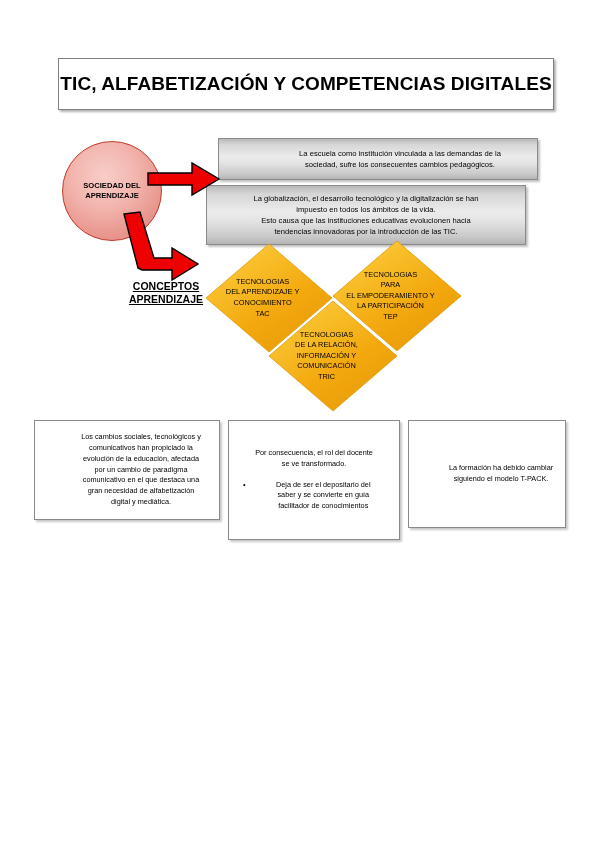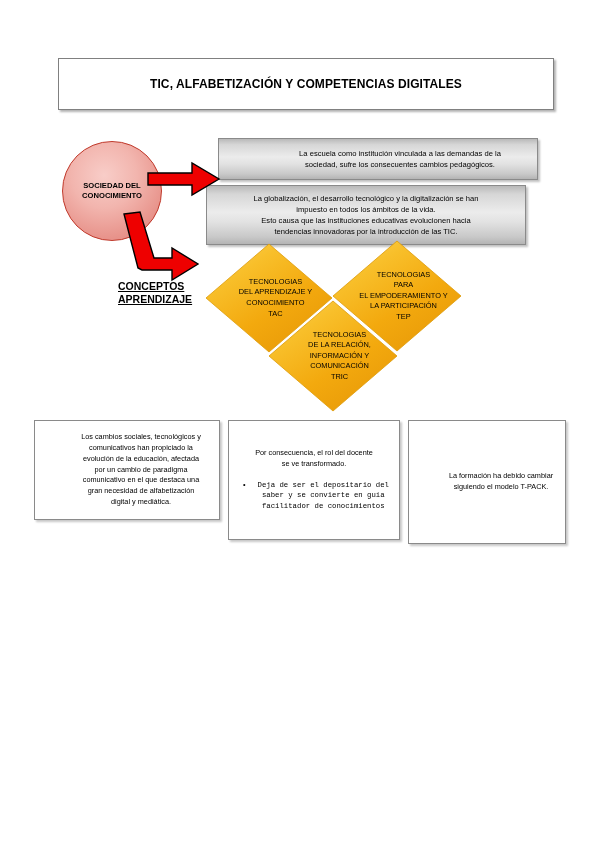--- a/index.html
+++ b/index.html
@@ -29,21 +29,21 @@
     height: 52px;
     background: #ffffff;
     border: 1px solid #808080;
     box-shadow: 2px 2px 2px rgba(0,0,0,0.30);
     display: flex;
     align-items: center;
     justify-content: center;
     box-sizing: border-box;
   }
   .title-text {
-    font-size: 12px;
+    font-size: 19px;
     font-weight: bold;
     color: #000000;
     letter-spacing: 0.1px;
     text-align: right;
   }
 
   
   .circle {
     position: absolute;
     left: 62px;
@@ -99,20 +99,21 @@
   }
   #arrow-straight { left: 148px; top: 160px; }
   #arrow-elbow { left: 108px; top: 212px; }
 
   
   .conceptos-label {
     position: absolute;
     left: 118px;
     top: 280px;
     width: 96px;
+    text-align: center;
     font-size: 10.5px;
     font-weight: bold;
     color: #000000;
     line-height: 1.28;
     z-index: 4;
   }
   .conceptos-label span {
     display: block;
     text-decoration: underline;
     text-underline-offset: 1px;
@@ -125,21 +126,21 @@
   }
   .diamond svg { display: block; overflow: visible; }
   .diamond .dlabel {
     position: absolute;
     left: 0;
     top: 0;
     width: 100%;
     height: 100%;
     display: flex;
     align-items: center;
-    justify-content: flex-end;
+    justify-content: flex-start;
     pointer-events: none;
   }
   .dlabel-text {
     font-size: 7.4px;
     color: #000000;
     text-align: center;
     line-height: 1.42;
     white-space: pre-line;
     width: 90%;
   }
@@ -164,21 +165,21 @@
     font-size: 7.3px;
     color: #000000;
     text-align: center;
     line-height: 1.5;
     white-space: pre-line;
     padding: 0 7px;
     margin-left: 28px;
   }
   #bottom-box-1 { left: 34px; top: 420px; width: 186px; height: 100px; }
   #bottom-box-2 { left: 228px; top: 420px; width: 172px; height: 120px; }
-  #bottom-box-3 { left: 408px; top: 420px; width: 158px; height: 124px; }
+  #bottom-box-3 { left: 408px; top: 420px; width: 158px; height: 108px; }
 
   #bottom-box-2 .inner2 {
     width: 100%;
     padding: 0 6px;
     box-sizing: border-box;
   }
   .b2-lead {
     font-size: 7.3px;
     color: #000;
     text-align: center;
@@ -197,21 +198,20 @@
     margin-right: 8px;
     color: #000;
   }
   .b2-bullet-text {
     font-size: 7.3px;
     color: #000;
     text-align: center;
     line-height: 1.5;
     white-space: pre-line;
     flex: 1;
-    font-family: Liberation Mono, monospace;
   }
   .underline-word { }
 </style>
 </head>
 <body>
 
 <div id="page">
 
   <div class="title-box">
     <div class="title-text">TIC, ALFABETIZACIÓN Y COMPETENCIAS DIGITALES</div>
@@ -220,21 +220,21 @@
   <svg class="arrow-svg" id="arrow-straight" width="74" height="38" viewBox="0 0 74 38">
     <polygon points="0,13 44,13 44,3 71,19 44,35 44,25 0,25" fill="#ee0000" stroke="#000000" stroke-width="1.4" stroke-linejoin="miter"></polygon>
   </svg>
 
   <svg class="arrow-svg" id="arrow-elbow" width="98" height="70" viewBox="0 0 98 70">
     <polygon points="16,2 32,0 46,46 64,46 64,36 90,52 64,68 64,58 34,58 30,56" fill="#ee0000" stroke="#000000" stroke-width="1.4" stroke-linejoin="miter"></polygon>
   </svg>
 
   <div class="circle">
     <div class="circle-text">SOCIEDAD DEL
-CONOCIMIENTO</div>
+APRENDIZAJE</div>
   </div>
 
   <div class="gray-box" id="gray-box-1">
     <div class="gray-box-text">La escuela como institución vinculada a las demandas de la
 sociedad, sufre los consecuentes cambios pedagógicos.</div>
   </div>
 
   <div class="gray-box" id="gray-box-2">
     <div class="gray-box-text">La globalización, el desarrollo tecnológico y la digitalización se han
 impuesto en todos los ámbitos de la vida.

